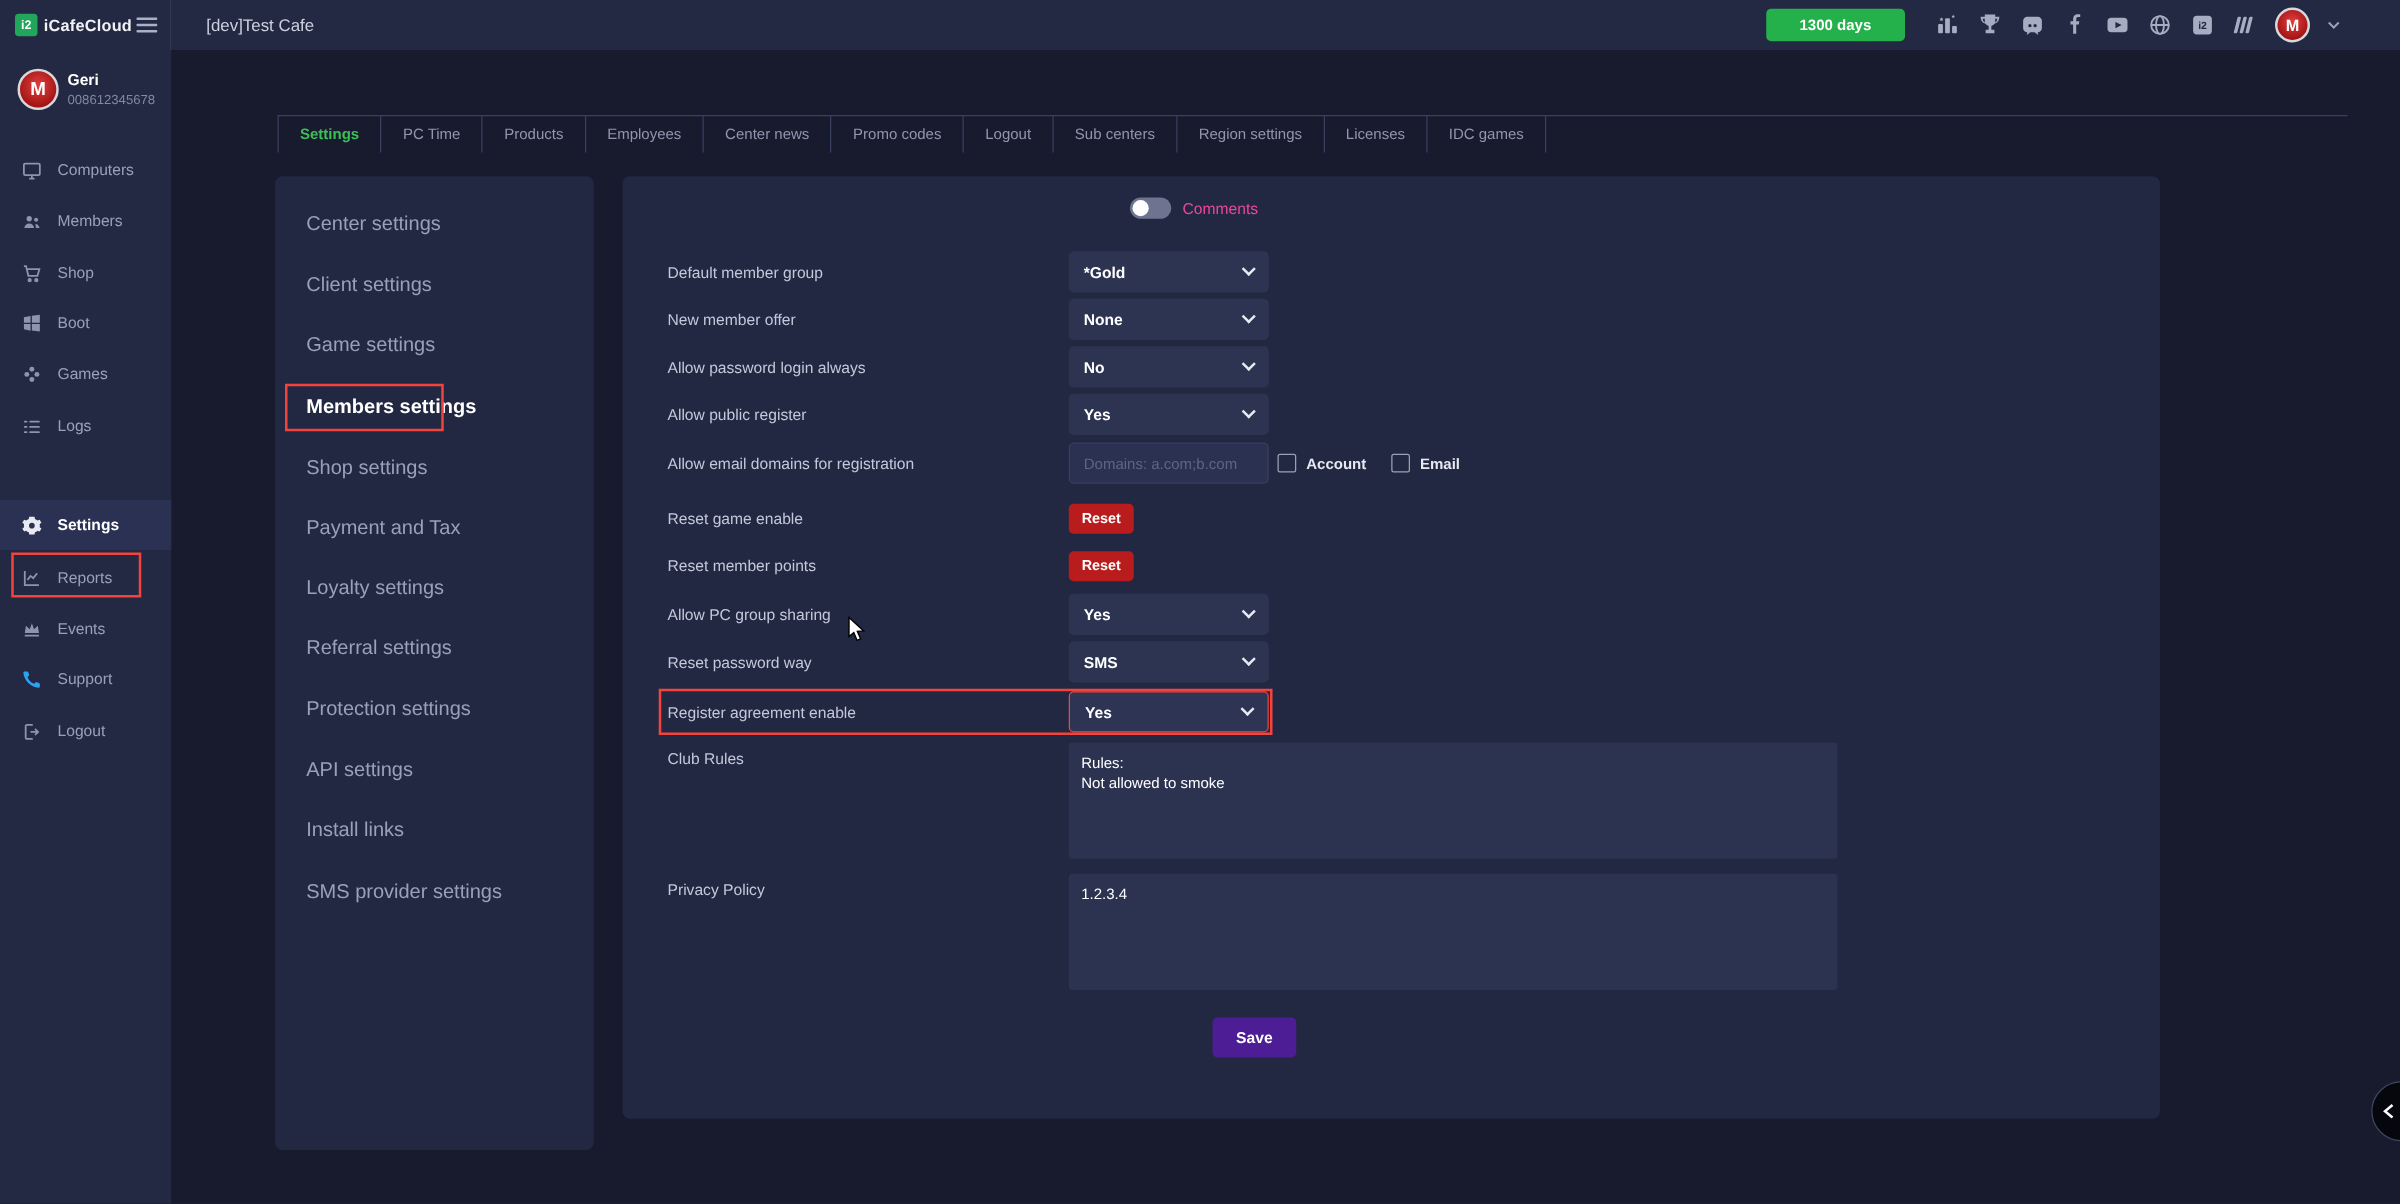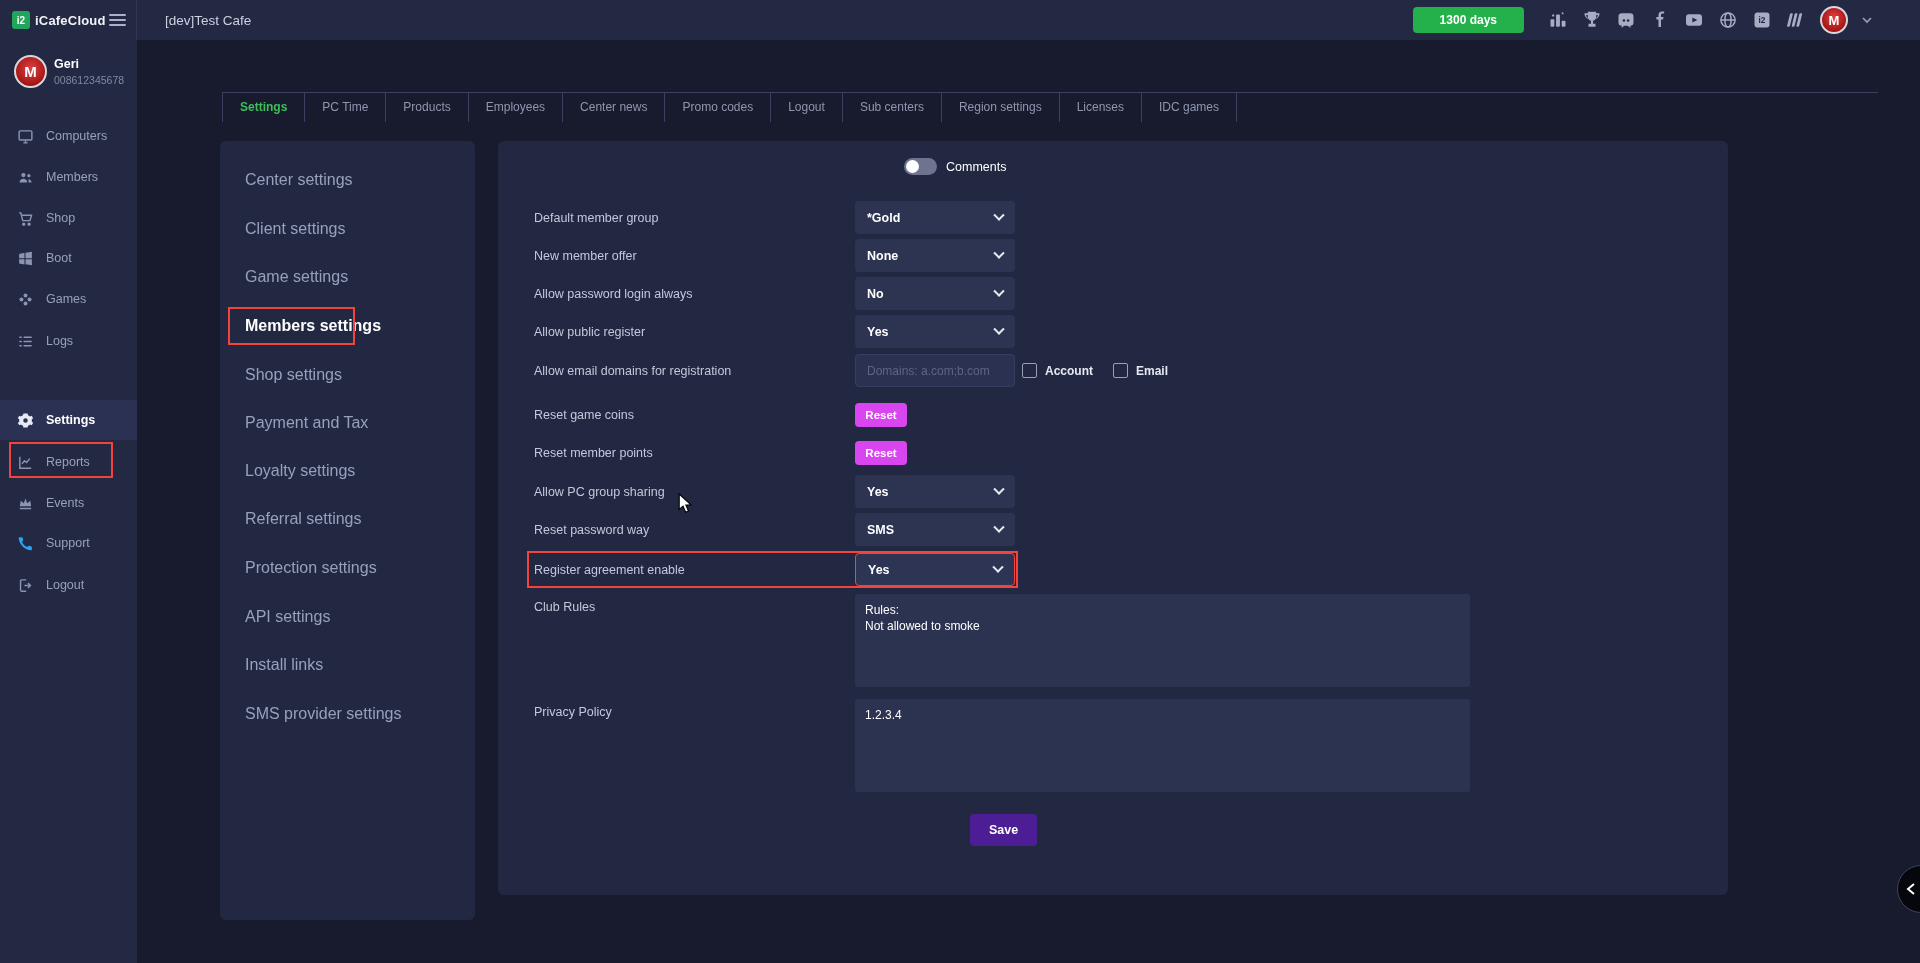--- a/index.html
+++ b/index.html
@@ -55,25 +55,25 @@
   .row{position:absolute;left:36px;right:20px;height:33px;}
   .lbl{position:absolute;left:0;top:0;bottom:0;display:flex;align-items:center;font-size:12.5px;color:#c3c8da;}
   .sel{position:absolute;left:321px;top:0;width:160px;height:33px;background:#2d3452;border-radius:4px;display:flex;align-items:center;padding:0 12px;cursor:pointer;}
   .sel .val{color:#fff;font-size:12.5px;font-weight:bold;}
   .sel .arrow{margin-left:auto;width:8px;height:8px;border-right:2px solid #e8eaf2;border-bottom:2px solid #e8eaf2;transform:rotate(45deg) translate(-2px,-2px);}
   .txtinput{position:absolute;left:321px;top:0;width:160px;height:33px;background:#2b3150;border:1px solid #373e60;border-radius:4px;color:#fff;font-size:12px;padding:0 11px;font-family:"Liberation Sans",sans-serif;outline:none;}
   .txtinput::placeholder{color:#5f6585;}
   .cbwrap{position:absolute;left:488px;top:0;height:33px;display:flex;align-items:center;}
   .cb{width:15px;height:15px;border:1.5px solid #9aa0b4;border-radius:2px;background:transparent;cursor:pointer;}
   .cb-label{color:#e6e9f2;font-size:12px;font-weight:bold;margin:0 20px 0 8px;}
-  .btn-reset{position:absolute;left:321px;top:4px;width:52px;height:24px;background:#d946ef;border:none;border-radius:4px;color:#fff;font-size:11.5px;font-weight:bold;cursor:pointer;font-family:"Liberation Sans",sans-serif;}
+  .btn-reset{position:absolute;left:321px;top:4px;width:52px;height:24px;background:#b91c1c;border:none;border-radius:4px;color:#fff;font-size:11.5px;font-weight:bold;cursor:pointer;font-family:"Liberation Sans",sans-serif;}
   .toggle-row{position:absolute;left:406px;top:17px;display:flex;align-items:center;}
   .toggle{width:33px;height:17px;border-radius:9px;background:#6e7390;position:relative;cursor:pointer;}
   .toggle .knob{position:absolute;left:2px;top:2px;width:13px;height:13px;border-radius:50%;background:#fff;}
-  .toggle-label{margin-left:9px;font-size:12.5px;color:#ffffff;}
+  .toggle-label{margin-left:9px;font-size:12.5px;color:#ec4899;}
   .red-row{position:absolute;left:29px;top:410px;width:491px;height:37px;border:2px solid #f4433d;}
   .red-row .lbl{left:5px;}
   .red-row .sel{left:326px;top:0;border:1.5px solid #f4433d;background:#2e3454;}
   .ta{position:absolute;left:357px;background:#2c3350;border:none;border-radius:3px;width:615px;height:93px;color:#fff;font-size:12px;padding:8px 10px;resize:none;font-family:"Liberation Sans",sans-serif;line-height:1.35;outline:none;}
   .ta-label{position:absolute;left:36px;height:26px;line-height:26px;font-size:12.5px;color:#c3c8da;}
   .btn-save{position:absolute;left:472px;top:673px;width:67px;height:32px;background:#4c1d95;border:none;border-radius:4px;color:#fff;font-size:12.5px;font-weight:bold;cursor:pointer;font-family:"Liberation Sans",sans-serif;}
 
   
   .edge-fab{position:absolute;left:1897px;top:865px;width:48px;height:48px;border-radius:50%;background:#05070d;border:1px solid #3c465f;color:#fff;font-size:13px;display:flex;align-items:center;padding-left:8px;z-index:8;cursor:pointer;}
   .cursor{position:absolute;left:678px;top:493px;z-index:9;pointer-events:none;}
@@ -340,21 +340,21 @@
     <input class="txtinput" type="text" placeholder="Domains: a.com;b.com" style="">
     <div class="cbwrap">
       <span class="cb"></span>
       <span class="cb-label">Account</span>
       <span class="cb"></span>
       <span class="cb-label">Email</span>
     </div>
   </div>
 
   <div class="row" style="top:261px;height:26px">
-    <span class="lbl">Reset game coins</span>
+    <span class="lbl">Reset game enable</span>
     <button class="btn-reset" style="top:1px">Reset</button>
   </div>
 
   <div class="row" style="top:299px;height:26px">
     <span class="lbl">Reset member points</span>
     <button class="btn-reset" style="top:1px">Reset</button>
   </div>
 
   <div class="row" style="top:334px">
     <span class="lbl">Allow PC group sharing</span>

